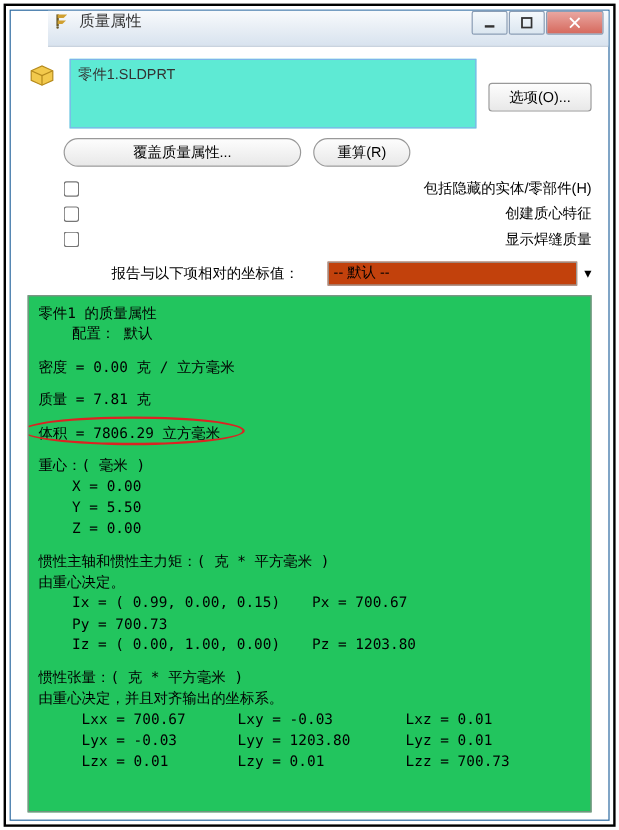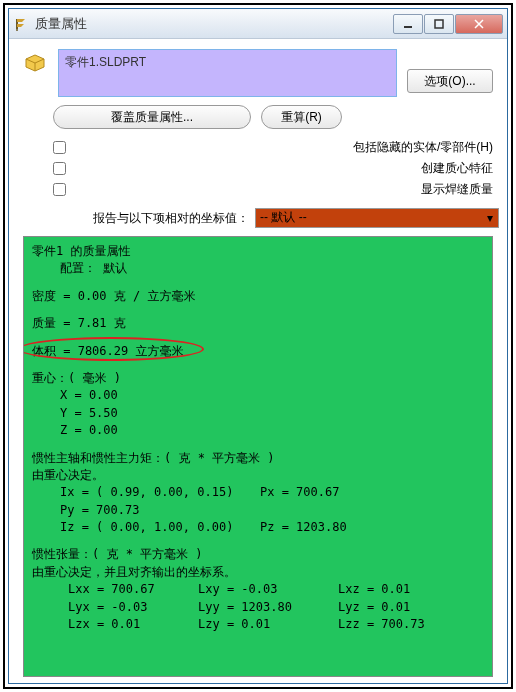--- a/index.html
+++ b/index.html
@@ -32,22 +32,22 @@
       border: 1px solid #2c6aa0;
       background: #fff;
       display: flex;
       flex-direction: column;
     }
     .titlebar {
       height: 30px;
       background: linear-gradient(to bottom, #f8fafc 0%, #e8eef5 50%, #d8e3ef 100%);
       border-bottom: 1px solid #bcc9d8;
       display: flex;
-      align-items: center;
       padding: 0 4px;
+      margin-left: 31px;
     }
     .titlebar-icon {
       width: 16px;
       height: 16px;
       margin-right: 6px;
     }
     .titlebar-title {
       flex: 1;
       font-size: 13px;
       color: #333;
@@ -87,23 +87,23 @@
       margin-bottom: 8px;
     }
     .part-icon {
       width: 25px;
       height: 22px;
       flex-shrink: 0;
       margin-top: 2px;
     }
     .file-box {
       flex: 1;
-      height: 48px;
+      height: 58px;
       border: 1px solid #7eb4ea;
-      background: #c4b5fd;
+      background: #5eead4;
       padding: 4px 6px;
       font-size: 12px;
       color: #333;
     }
     .options-btn {
       width: 86px;
       height: 24px;
       border: 1px solid #999;
       background: linear-gradient(to bottom, #fdfdfd, #e8e8e8);
       border-radius: 3px;
@@ -142,21 +142,21 @@
       font-size: 12px;
       justify-content: space-between;
     }
     .checkbox-row input[type=checkbox] {
       width: 13px;
       height: 13px;
     }
     .coord-row {
       display: flex;
       align-items: center;
-      gap: 6px;
+      gap: 24px;
       padding-left: 70px;
       margin-bottom: 8px;
       font-size: 12px;
     }
     .coord-select {
       flex: 1;
       height: 20px;
       border: 1px solid #999;
       background: #c2410c;
       padding: 0 4px;

